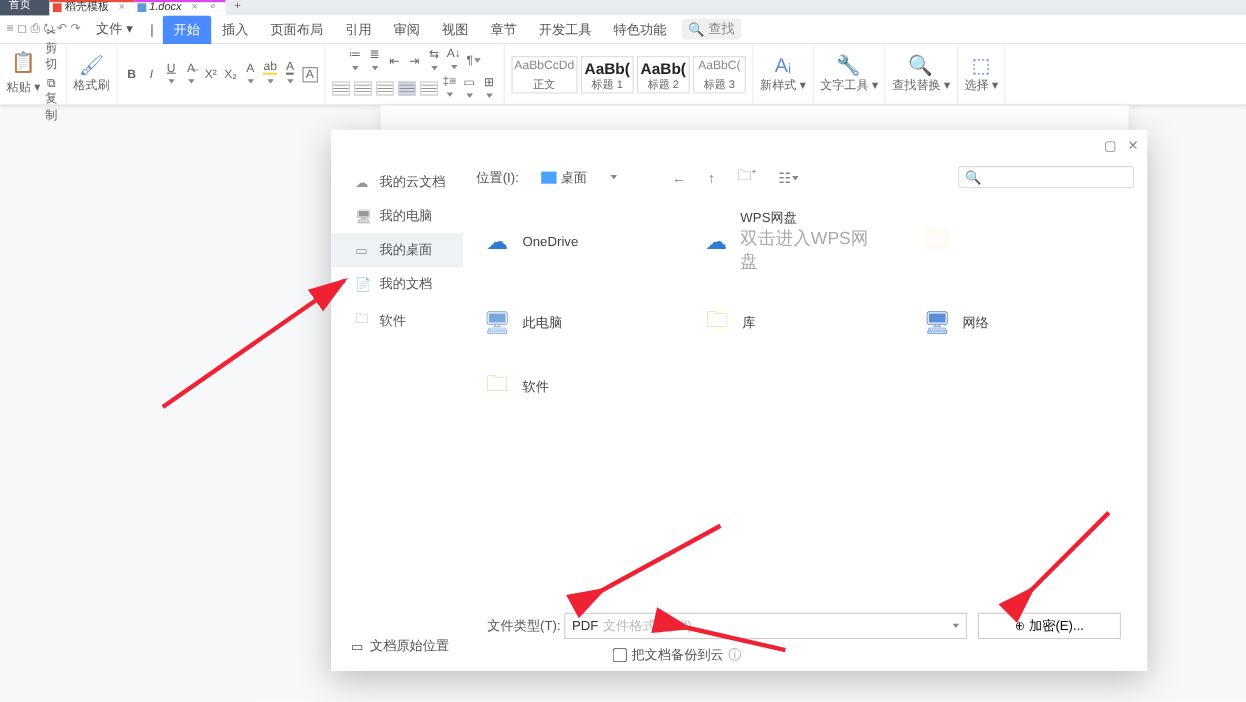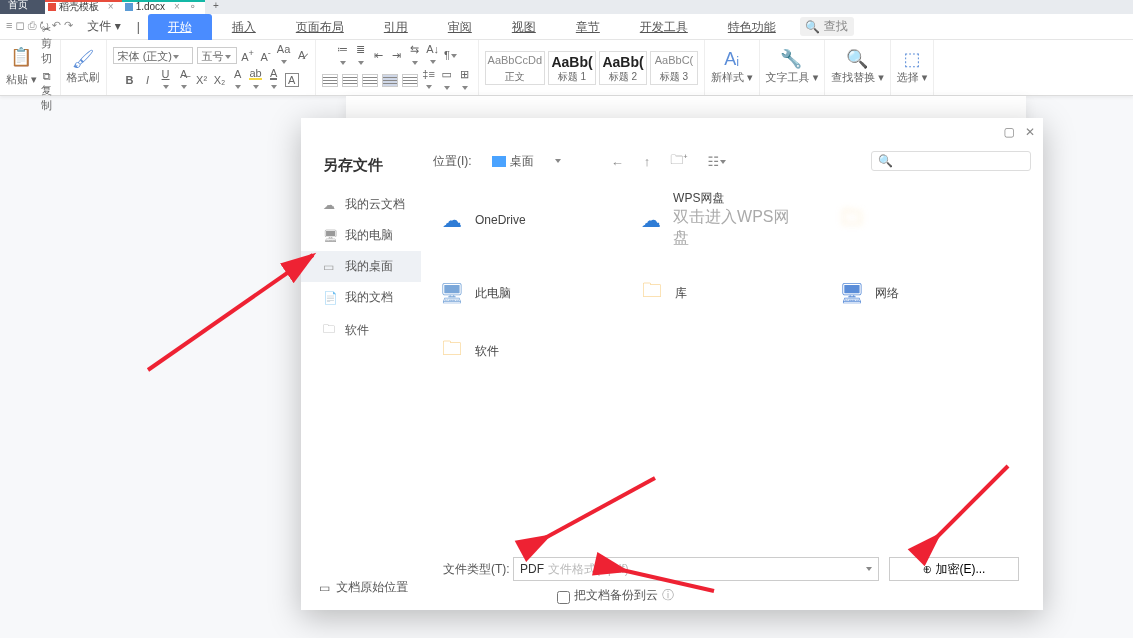--- a/index.html
+++ b/index.html
@@ -4,30 +4,30 @@
 <style>
 * { box-sizing:border-box; margin:0; padding:0; font-family:"Microsoft YaHei",Arial,sans-serif; }
 body { background:#f7f8fa; width:1133px; height:638px; overflow:hidden; position:relative; }
 
 
 .tabbar { background:#e8ebef; height:14px; display:flex; align-items:flex-start; font-size:10px; }
 .tabbar .tab { padding:0 8px; height:14px; line-height:10px; position:relative; color:#333; }
 .tabbar .tab.home { background:#4a5568; color:#fff; width:45px; }
 .tabbar .tab.red { background:#fff; border-top:2px solid #e74c3c; padding-left:14px; }
 .tabbar .tab.red::before { content:""; width:8px; height:8px; background:#e74c3c; position:absolute; left:3px; top:1px; }
-.tabbar .tab.doc { background:#fff; border-top:2px solid #14b8a6; padding-left:14px; }
+.tabbar .tab.doc { background:#fff; border-top:2px solid #d946ef; padding-left:14px;font-style:italic; }
 .tabbar .tab.doc::before { content:""; width:8px; height:8px; background:#5b9bd5; position:absolute; left:3px; top:1px; }
 .tabbar .tab .close { margin-left:6px; color:#999; }
 .tabbar .newtab { padding:0 8px; color:#666; }
 
 
 .menubar { background:#fff; height:26px; display:flex; align-items:center; font-size:12px; color:#555; border-bottom:1px solid #e5e5e5; }
 .menubar .menuicons { display:flex; align-items:center; gap:4px; padding:0 6px; color:#888; font-size:11px; }
 .menubar .file { padding:0 8px; }
-.menubar .mtab { padding:0 20px; height:26px; line-height:26px;text-decoration:underline; }
+.menubar .mtab { padding:0 10px; height:26px; line-height:26px; }
 .menubar .mtab.active { background:#4a8cff; color:#fff; border-radius:3px 3px 0 0; }
 .menubar .search { display:flex; align-items:center; color:#888; background:#f0f0f0; padding:1px 6px; border-radius:3px; margin-left:4px; }
 .menubar .search .magnifier { margin-right:3px; }
 
 
 .ribbon { background:#fff; height:56px; display:flex; align-items:center; font-size:11px; color:#666; border-bottom:1px solid #dcdcdc; box-shadow:0 2px 3px rgba(0,0,0,.05); }
 .rgroup { display:flex; flex-direction:column; justify-content:center; align-items:center; padding:0 6px; border-right:1px solid #eee; height:100%; }
 .rgroup.row { flex-direction:row; gap:3px; }
 .rgroup .stack { display:flex; flex-direction:column; gap:4px; }
 .rgroup .line { display:flex; gap:4px; align-items:center; }
@@ -75,21 +75,21 @@
 .net { color:#5b8dd8; }
 
 .dialog .bottom { padding:0 12px 6px 0; }
 .dialog .bottom .row { display:flex; align-items:center; gap:10px; margin-top:6px; font-size:12px; color:#555; }
 .dialog .bottom .lbl { width:70px; text-align:left; padding-left:10px; white-space:nowrap; }
 .dialog .bottom input.txt, .dialog .bottom .sel { flex:1; border:1px solid #ccc; height:24px; padding:2px 6px; font-size:12px; background:#fff; color:#333; }
 .dialog .bottom .sel { display:flex; align-items:center; justify-content:space-between; }
 .dialog .bottom .sel .hint { color:#bbb; margin-left:4px; }
 .dialog .bottom .btn { width:64px; height:24px; border:1px solid #ccc; background:#fff; font-size:12px; cursor:pointer; }
 .dialog .bottom .btn.primary { background:#4a8cff; color:#fff; border-color:#4a8cff; }
-.dialog .bottom .chk { display:flex; align-items:flex-end; gap:4px; margin-left:8px;padding-left:36px; }
+.dialog .bottom .chk { display:flex; align-items:center; gap:4px; margin-left:8px;padding-left:36px; }
 
 .lowerleft { position:absolute; left:18px; bottom:14px; font-size:12px; color:#555; display:flex; align-items:center; gap:6px; }
 
 
 .arrow { position:absolute; pointer-events:none; }
 .arrow svg { overflow:visible; }
 </style>
 </head>
 <body>
 
@@ -136,28 +136,20 @@
       <span class="ico">✂ 剪切</span>
       <span class="ico">⧉ 复制</span>
     </div>
   </div>
   <div class="rgroup">
     <span class="bigicon">🖌</span>
     <span class="biglabel">格式刷</span>
   </div>
   <div class="rgroup">
     <div class="line">
-      <span class="fontbox"><span>宋体 (正文)</span><span class="triangle-down"></span></span>
-      <span class="sizebox"><span>五号</span><span class="triangle-down"></span></span>
-      <span class="ico">A<sup>+</sup></span>
-      <span class="ico">A<sup>-</sup></span>
-      <span class="ico">Aa<span class="triangle-down"></span></span>
-      <span class="ico">A̷</span>
-    </div>
-    <div class="line">
       <span class="ico"><b>B</b></span>
       <span class="ico"><i>I</i></span>
       <span class="ico"><u>U</u><span class="triangle-down"></span></span>
       <span class="ico">A̶<span class="triangle-down"></span></span>
       <span class="ico">X²</span>
       <span class="ico">X₂</span>
       <span class="ico">A<span class="triangle-down"></span></span>
       <span class="ico"><span class="underA y">ab</span><span class="triangle-down"></span></span>
       <span class="ico"><span class="underA">A</span><span class="triangle-down"></span></span>
       <span class="ico" style="border:1px solid #888;padding:0 2px;">A</span>
@@ -222,21 +214,20 @@
 
 <div class="docarea"></div>
 
 <div class="dialog">
   <div class="titlebar">
     <span>▢</span>
     <span>✕</span>
   </div>
   <div class="body">
     <div class="side">
-      <div class="dlgtitle">另存文件</div>
       <div class="sitem">
           <span class="sicn">☁</span>
           <span>我的云文档</span>
         </div>
       <div class="sitem">
           <span class="sicn">🖥</span>
           <span>我的电脑</span>
         </div>
       <div class="sitem selected">
           <span class="sicn">▭</span>

